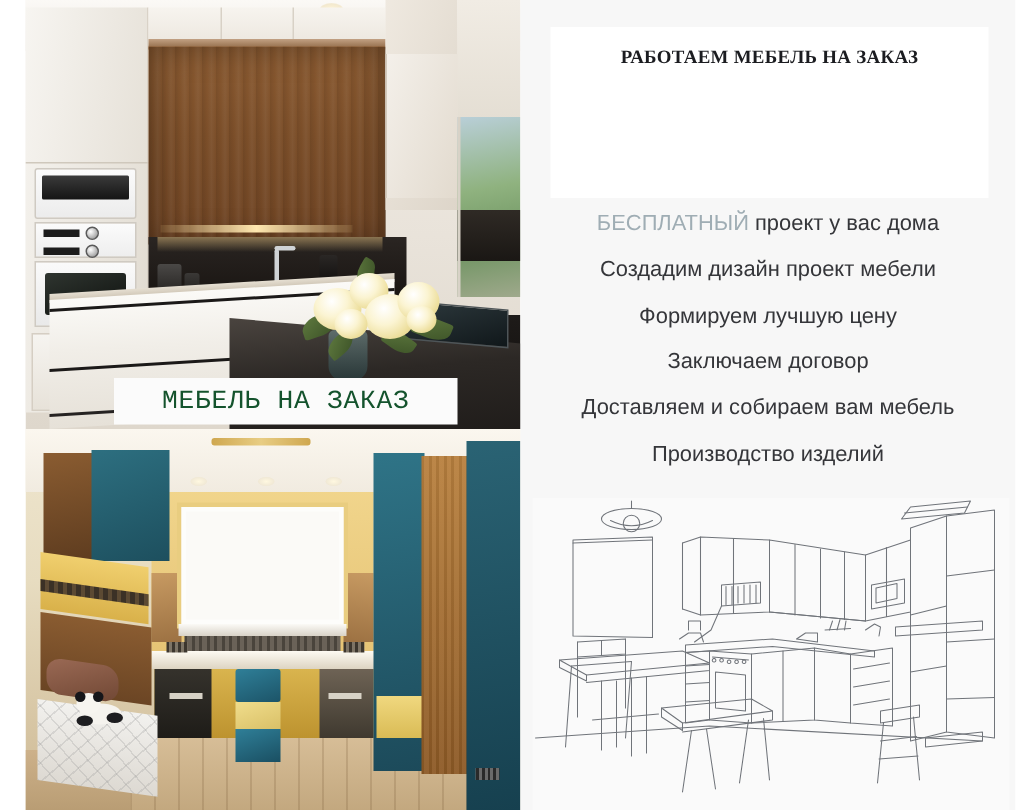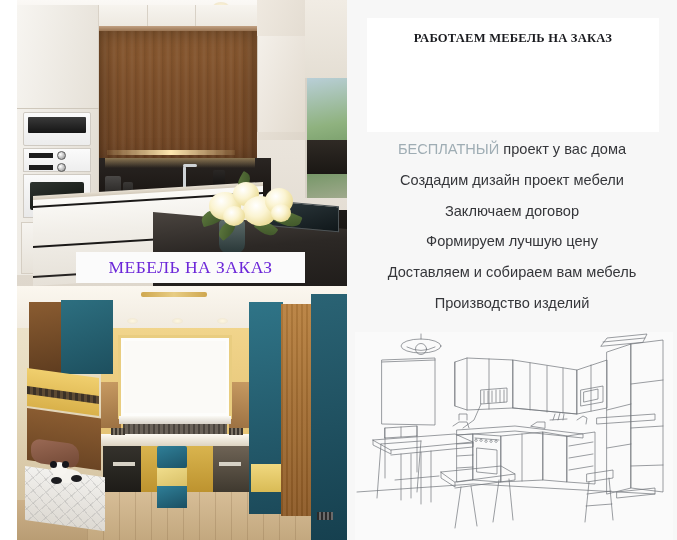--- a/index.html
+++ b/index.html
@@ -402,22 +402,22 @@
   
   #mebel-banner {
     position: absolute;
     left: 59px; top: 252px;
     width: 229px; height: 31px;
     background: #fbfbfb;
     display: flex; align-items: center; justify-content: center;
     z-index: 20;
   }
   #mebel-banner span {
-    font-size: 17.5px; letter-spacing: .5px; color: #6d28d9;
-    font-family: Liberation Serif, serif;
+    font-size: 17.5px; letter-spacing: .5px; color: #14532d;
+    font-family: Liberation Mono, monospace;
   }
 
   
   .text-col {
     position: relative;
     width: 330px; height: 540px;
     background: #f7f7f7;
     flex: 0 0 330px;
   }
   .text-card {
@@ -624,24 +624,24 @@
     </div>
 
     <div class="steps">
       <div class="step">
         <span class="free">БЕСПЛАТНЫЙ</span><span> проект у вас дома</span>
       </div>
       <div class="step">
         <span>Создадим дизайн проект мебели</span>
       </div>
       <div class="step">
+        <span>Формируем лучшую цену</span>
+      </div>
+      <div class="step">
         <span>Заключаем договор</span>
-      </div>
-      <div class="step">
-        <span>Формируем лучшую цену</span>
       </div>
       <div class="step">
         <span>Доставляем и собираем вам мебель</span>
       </div>
       <div class="step">
         <span>Производство изделий</span>
       </div>
     </div>
 
     <div class="sketch-wrap">

